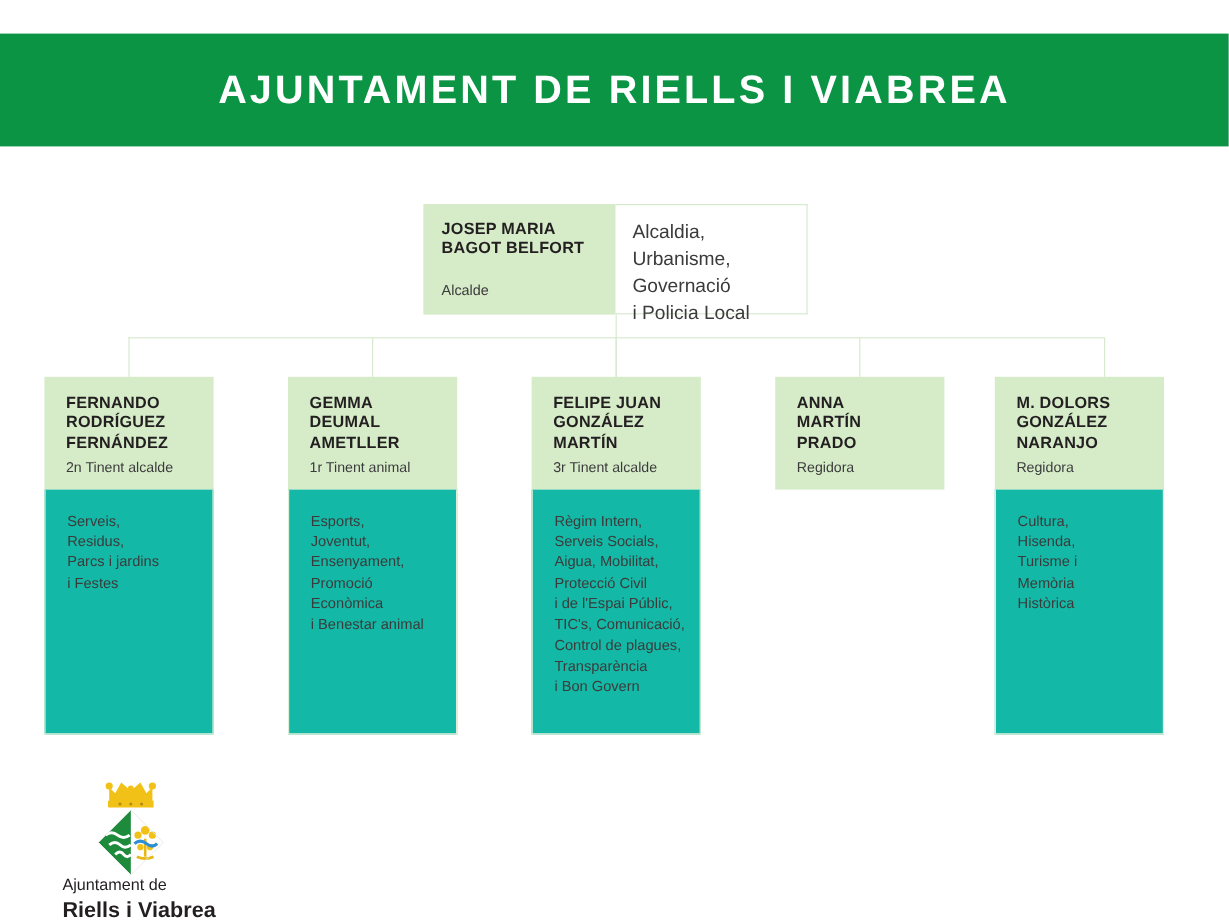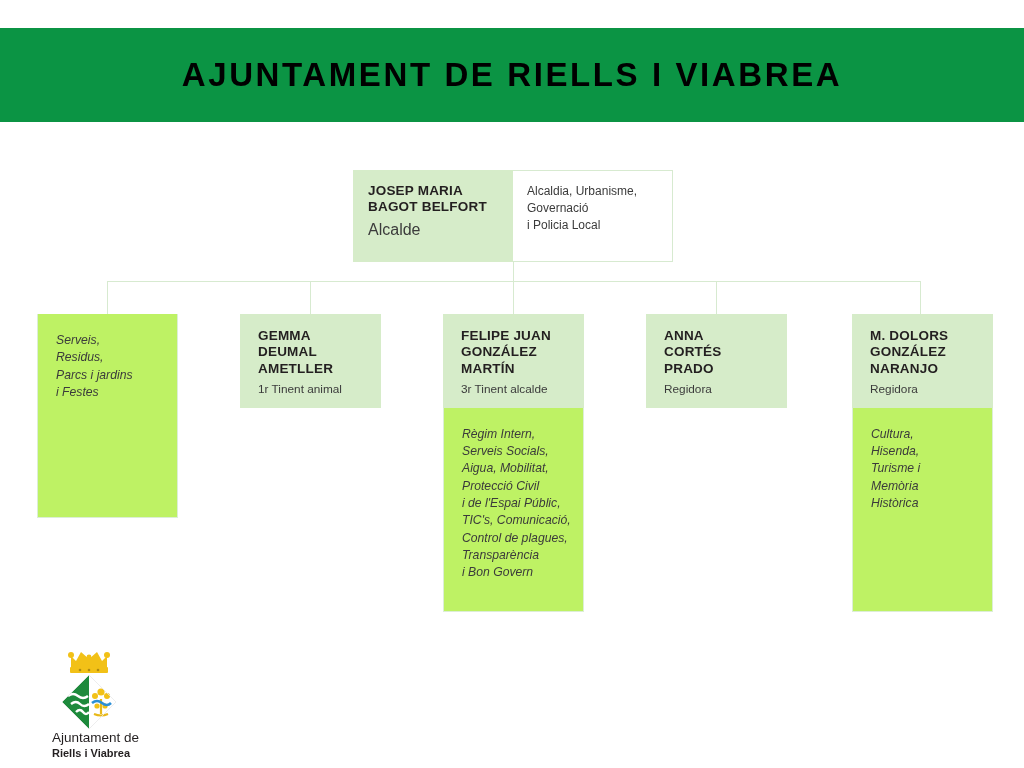--- a/index.html
+++ b/index.html
@@ -23,21 +23,21 @@
     left: 0;
     top: 28px;
     width: 1024px;
     height: 94px;
     background: #0b9444;
     display: flex;
     align-items: center;
     justify-content: center;
   }
   .banner-title {
-    color: #000000;
+    color: #ffffff;
     font-size: 33px;
     font-weight: bold;
     letter-spacing: 2.6px;
     text-align: right;
     white-space: nowrap;
   }
 
   
   .chart {
     position: absolute;
@@ -80,28 +80,28 @@
     border-left: none;
     padding: 12px 10px 10px 14px;
   }
   .root-person {
     font-size: 13.5px;
     font-weight: bold;
     line-height: 1.22;
     letter-spacing: 0.2px;
   }
   .root-role {
-    font-size: 16px;
+    font-size: 12px;
     font-weight: normal;
     line-height: 1.3;
-    margin-top: 4px;
+    margin-top: 19px;
     color: #3b3b3b;
   }
   .root-duty-text {
-    font-size: 12px;
+    font-size: 16px;
     line-height: 1.42;
     color: #3b3b3b;
     white-space: pre-line;
   }
 
   
   .card {
     position: absolute;
     top: 314px;
     width: 141px;
@@ -121,27 +121,26 @@
     white-space: pre-line;
   }
   .card-role {
     font-size: 11.8px;
     font-weight: normal;
     line-height: 1.3;
     margin-top: 5px;
     color: #3b3b3b;
   }
   .card-body {
-    background: #bef264;
+    background: #14b8a6;
     border: 1px solid #dceed6;
     border-top: none;
     box-sizing: border-box;
     height: 204px;
     padding: 18px 8px 10px 18px;
-    font-style: italic;
   }
   .card-duty-text {
     font-size: 12.2px;
     line-height: 1.42;
     color: #3b3b3b;
     white-space: pre-line;
   }
 
   
   .logo-block {
@@ -161,21 +160,21 @@
   .logo-text {
     margin-left: 14px;
     padding-bottom: 2px;
   }
   .logo-line1 {
     font-size: 13.5px;
     color: #231f20;
     line-height: 1.25;
   }
   .logo-line2 {
-    font-size: 11px;
+    font-size: 18px;
     font-weight: bold;
     color: #231f20;
     line-height: 1.25;
   }
 </style>
 </head>
 <body>
 
 <div class="banner">
   <div class="banner-title">AJUNTAMENT DE RIELLS I VIABREA</div>
@@ -200,34 +199,48 @@
       <div class="root-role">Alcalde</div>
     </div>
     <div class="root-duties">
       <div class="root-duty-text">Alcaldia, Urbanisme,
 Governació
 i Policia Local</div>
     </div>
   </div>
 
   <div class="card" style="left:37px;">
+    <div class="card-head">
+      <div class="card-person">FERNANDO
+RODRÍGUEZ
+FERNÁNDEZ</div>
+      <div class="card-role">2n Tinent alcalde</div>
+    </div>
     <div class="card-body">
       <div class="card-duty-text">Serveis,
 Residus,
 Parcs i jardins
 i Festes</div>
     </div>
   </div>
 
   <div class="card" style="left:240px;">
     <div class="card-head">
       <div class="card-person">GEMMA
 DEUMAL
 AMETLLER</div>
       <div class="card-role">1r Tinent animal</div>
+    </div>
+    <div class="card-body">
+      <div class="card-duty-text">Esports,
+Joventut,
+Ensenyament,
+Promoció
+Econòmica
+i Benestar animal</div>
     </div>
   </div>
 
   <div class="card" style="left:443px;">
     <div class="card-head">
       <div class="card-person">FELIPE JUAN
 GONZÁLEZ
 MARTÍN</div>
       <div class="card-role">3r Tinent alcalde</div>
     </div>
@@ -240,27 +253,27 @@
 TIC's, Comunicació,
 Control de plagues,
 Transparència
 i Bon Govern</div>
     </div>
   </div>
 
   <div class="card" style="left:646px;">
     <div class="card-head">
       <div class="card-person">ANNA
-CORTÉS
+MARTÍN
 PRADO</div>
       <div class="card-role">Regidora</div>
     </div>
   </div>
 
-  <div class="card" style="left:852px;">
+  <div class="card" style="left:829px;">
     <div class="card-head">
       <div class="card-person">M. DOLORS
 GONZÁLEZ
 NARANJO</div>
       <div class="card-role">Regidora</div>
     </div>
     <div class="card-body">
       <div class="card-duty-text">Cultura,
 Hisenda,
 Turisme i

